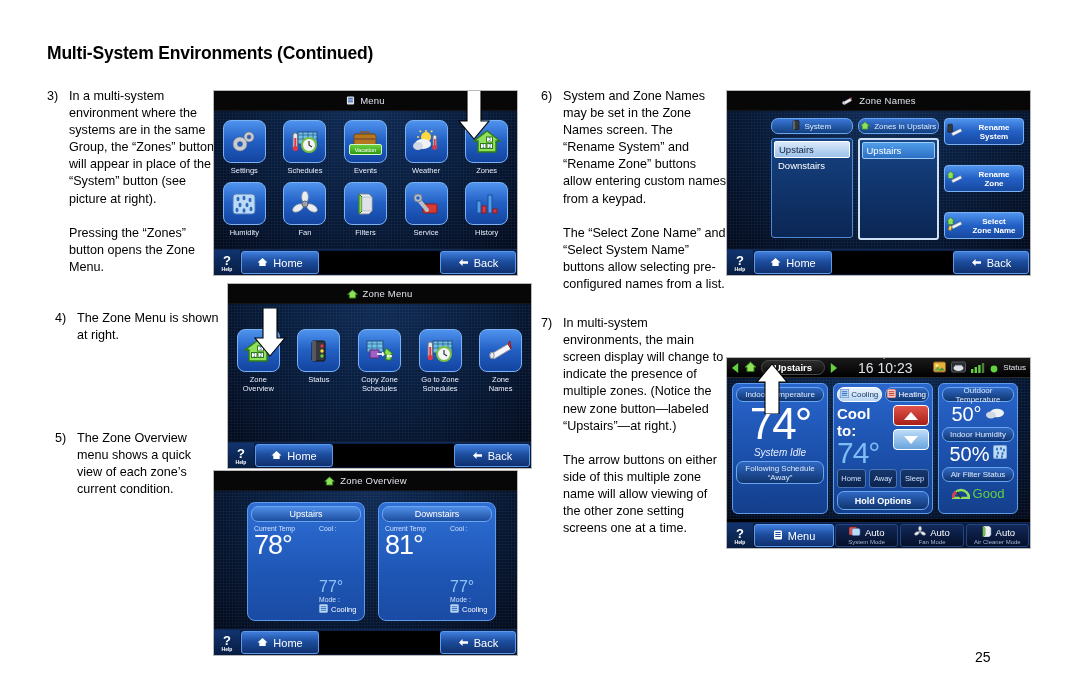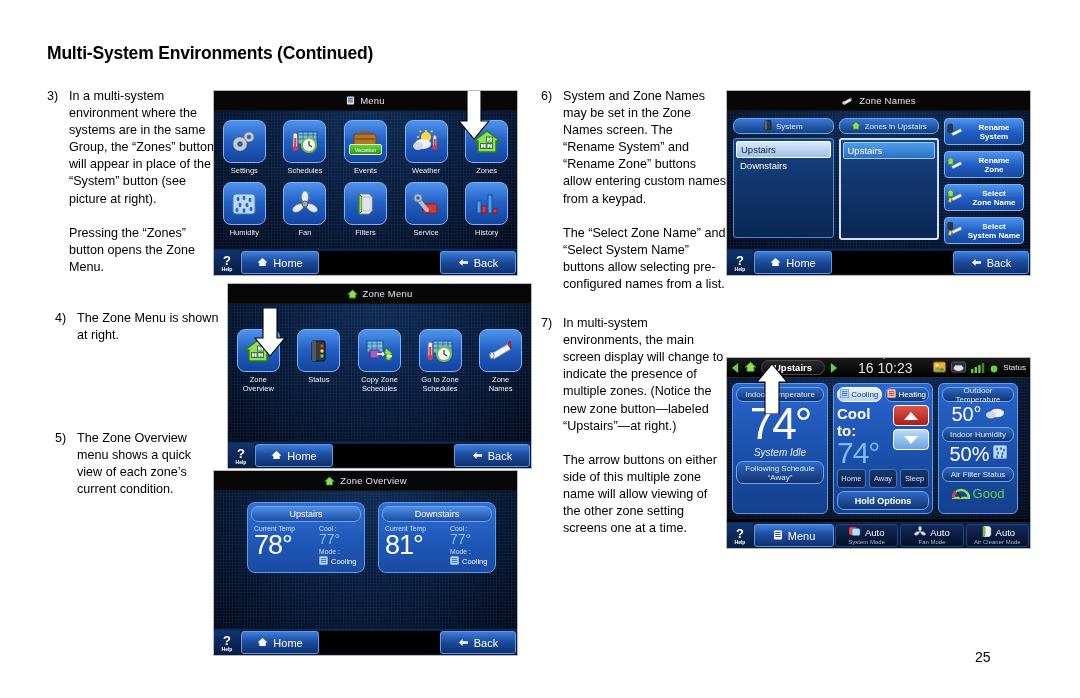--- a/index.html
+++ b/index.html
@@ -107,21 +107,21 @@
     height:14px;border-radius:7px;
     background:linear-gradient(#4f8ee8,#1d4e9f);
     border:1px solid #6aa6ef;
     color:#fff;font-size:9px;display:flex;align-items:center;justify-content:center;
   }
   .zrow{display:flex;padding:3px 2px 2px 3px;}
   .zleft{width:62px;}
   .zright{flex:1;padding-left:3px;}
   .zsmall{color:#cfe1fb;font-size:6.8px;}
   .zbig{color:#fff;font-size:27px;line-height:26px;font-weight:300;letter-spacing:-1px;}
-  .zcool{color:#8fc4f7;font-size:14px;line-height:14px;}
+  .zcool{color:#8fc4f7;font-size:16px;line-height:14px;margin-top:48px;}
   .zmode{color:#fff;font-size:7.5px;display:flex;align-items:center;gap:3px;margin-top:1px;}
 
   
   .zn-wrap{display:flex;padding:7px 6px 0 6px;gap:5px;position:relative;}
   .zn-col{flex:1;}
   .zn-hd{
     height:14px;border-radius:7px;
     background:linear-gradient(#3b77d8,#12407f);
     border:1px solid #6aa6ef;color:#dce9fc;font-size:8px;
     display:flex;align-items:center;justify-content:center;gap:4px;
@@ -135,21 +135,21 @@
   .zn-list.framed{border:2px solid #cfe0f5;}
   .zn-item{color:#fff;font-size:9.5px;padding:2px 4px;}
   .zn-item.sel{
     background:linear-gradient(#d9e8f9,#9dc2ea);
     color:#10243f;border:1px solid #ffffff;border-radius:2px;
   }
   .zn-item.sel2{
     background:linear-gradient(#4f9de8,#2c6fc4);
     color:#ffffff;border:1px solid #9dcdf5;border-radius:2px;
   }
-  .zn-btns{width:80px;display:flex;flex-direction:column;gap:6px;}
+  .zn-btns{width:80px;display:flex;flex-direction:column;gap:20px;}
   .zn-btn{
     height:25px;border-radius:4px;
     background:linear-gradient(#4f93ee,#2360c4 50%,#17489f);
     border:1px solid #78b2f4;
     display:flex;align-items:center;gap:2px;padding:0 2px;
     color:#fff;font-size:8px;font-weight:bold;line-height:9px;
   }
   .zn-btn .lbl{flex:1;text-align:center;}
 
   
@@ -673,21 +673,21 @@
     <div class="titlebar">
       <span class="ticon">
         <svg width="13" height="10" viewBox="0 0 14 11">
           <path d="M2 7 10 2.5l1.5 2.6L3.5 9.6z" fill="#f3f5f8" stroke="#8a9099" stroke-width="0.7"></path>
           <ellipse cx="2.6" cy="7.6" rx="1.1" ry="1.6" fill="#e6e9ee" stroke="#8a9099" stroke-width="0.6"></ellipse>
           <path d="M10 2.5 11.2 0.8 12 4.4z" fill="#e0354a"></path>
         </svg>
       </span>
       <span>Zone Names</span>
     </div>
-    <div class="body-area" style="height:141px;">
+    <div class="body-area" style="height:141px;padding-left:38px;">
       <div class="zn-wrap">
         <div class="zn-col">
           <div class="zn-hd">
             <span>
               <svg width="8" height="10" viewBox="0 0 8 10">
                   <rect x="1" y="0.5" width="6" height="9" rx="1" fill="#35383d" stroke="#111" stroke-width="0.6"></rect>
                   <rect x="1" y="0.5" width="2" height="9" fill="#60656c"></rect>
                 </svg>
             </span>
             <span>System</span>

